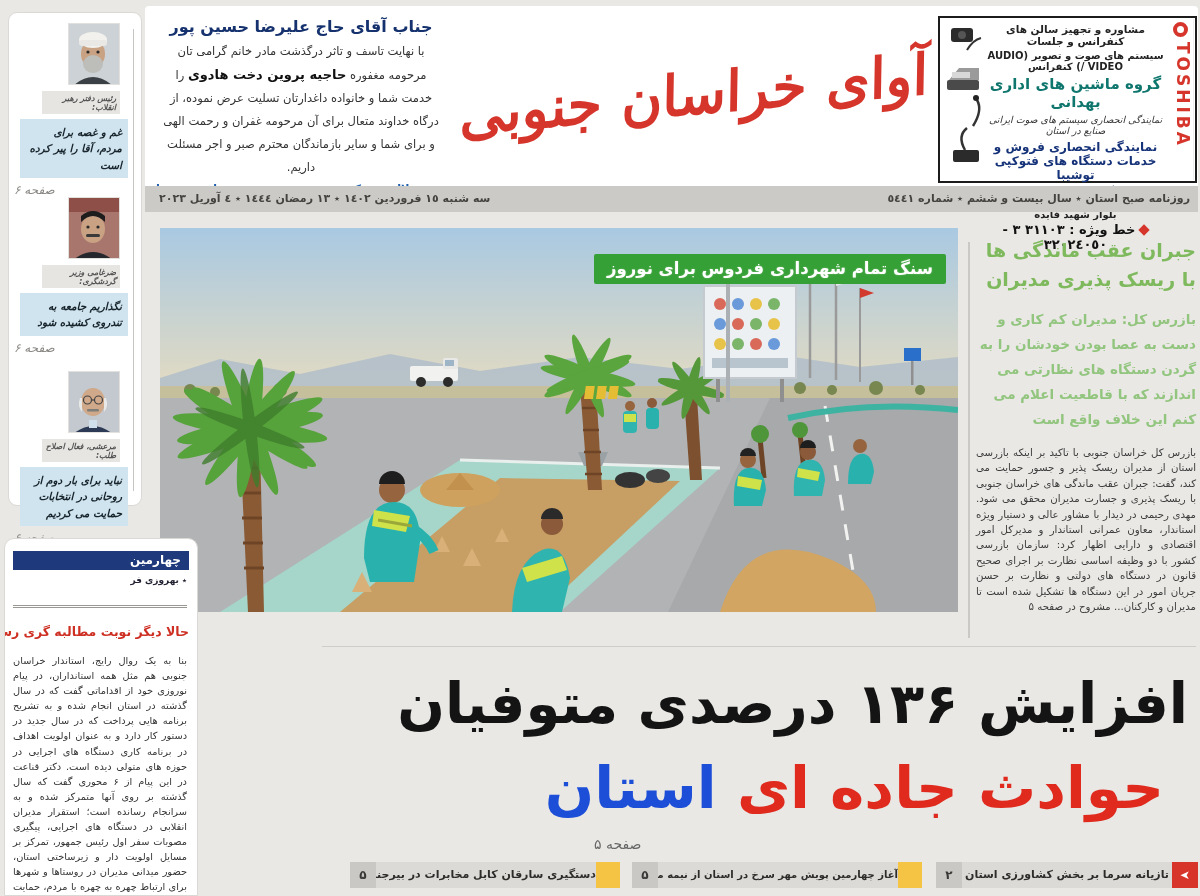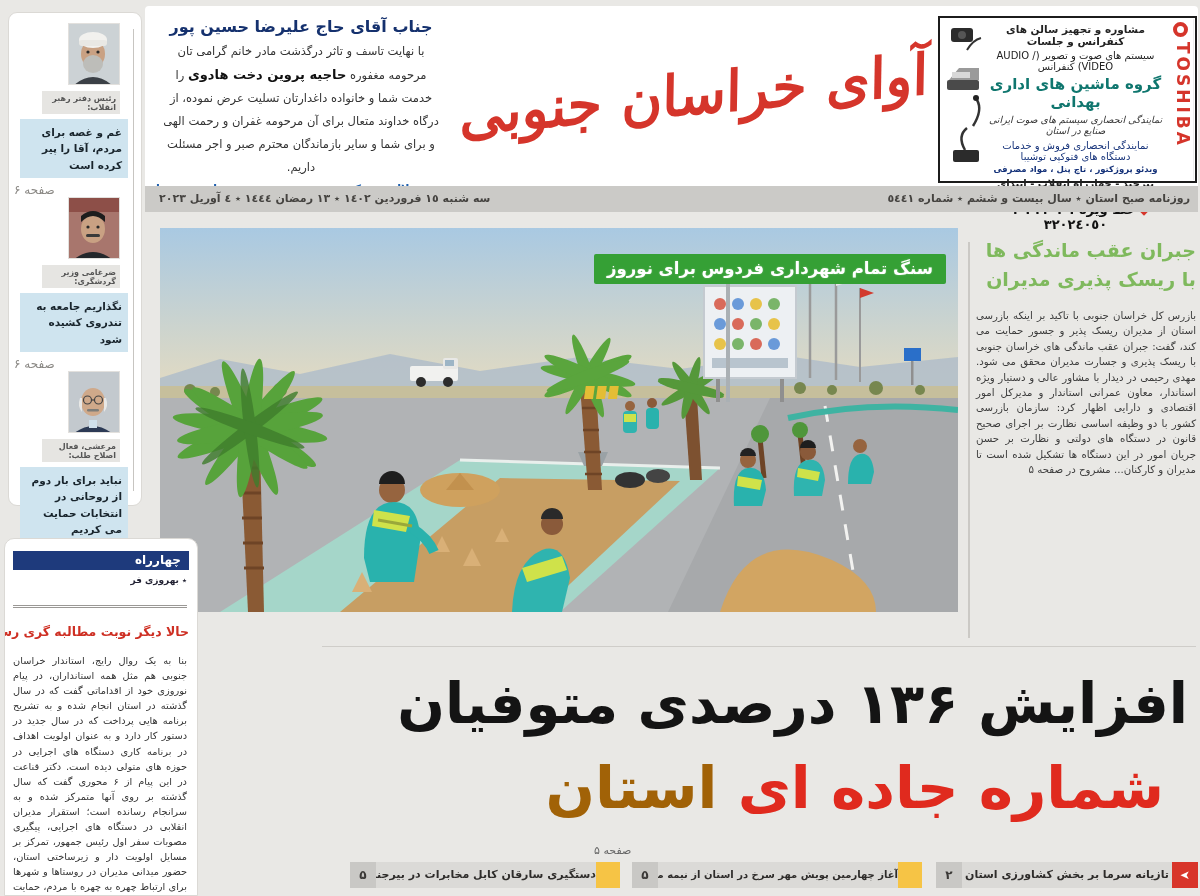--- a/index.html
+++ b/index.html
@@ -26,38 +26,38 @@
   }
 
   
   .ad-box { left:938px; top:16px; width:259px; height:167px; background:#fff; border:2px solid #1c1c1c; }
   .toshiba-strip { position:absolute; right:1px; top:1px; bottom:1px; width:26px; border-right:1px solid #eee; text-align:center; }
   .toshiba-ring { display:inline-block; width:15px; height:15px; border:4px solid #d5352b; border-radius:50%; margin-top:3px; }
   .toshiba-text { writing-mode:vertical-rl; text-orientation:mixed; color:#d5352b; font-weight:bold; font-size:17px; letter-spacing:3px; margin-top:1px; font-family:"DejaVu Sans", sans-serif; }
   .ad-devices { position:absolute; left:3px; top:4px; width:44px; height:155px; }
   .ad-content { position:absolute; right:30px; left:46px; top:5px; bottom:3px; text-align:center; }
   .ad-l1 { font-size:10.5px; font-weight:bold; color:#222; }
-  .ad-l2 { font-size:10px; font-weight:normal; color:#222; margin-top:3px; }
+  .ad-l2 { font-size:10px; font-weight:bold; color:#222; margin-top:3px; }
   .ad-brand { font-size:15px; font-weight:bold; color:#0f766e; margin-top:3px; }
   .ad-tagline { font-family:"DejaVu Serif", serif; font-style:italic; font-size:9.5px; color:#333; margin-top:3px; }
-  .ad-l3 { font-size:10px; font-weight:normal; color:#16337a; margin-top:4px; }
+  .ad-l3 { font-size:12px; font-weight:bold; color:#16337a; margin-top:4px; }
   .ad-l4 { font-size:8.5px; font-weight:bold; color:#16337a; margin-top:2px; }
   .ad-address { font-size:10px; font-weight:bold; color:#222; margin-top:4px; }
   .ad-phone { font-size:13px; font-weight:bold; color:#111; margin-top:2px; }
   .phone-icon { display:inline-block; width:8px; height:8px; background:#d5352b; transform:rotate(45deg); margin-left:5px; }
 
   
   .date-strip { left:145px; top:186px; width:1053px; height:26px; background:#cbcac7; }
   .date-strip span { position:absolute; top:6px; font-size:11px; font-weight:bold; color:#454340; }
   .issue-info { right:8px; } .date-line { left:14px; }
 
   
   .sidebar { left:8px; top:12px; width:134px; height:494px; }
   .sidebar-rule { position:absolute; right:7px; top:16px; bottom:14px; width:1px; background:#c7c5c1; }
-  .sb-item { position:absolute; left:5px; right:13px; }
+  .sb-item { position:absolute; left:5px; right:13px;font-style:italic; }
   .sb-photo { position:absolute; right:8px; top:0; width:52px; height:62px; border:1px solid #e2e0dd; background:#cfd4d7; overflow:hidden; }
   .sb-kicker { margin:68px 8px 0 28px; background:#e6e5e2; font-size:8px; font-weight:bold; color:#555; text-align:right; padding:3px 4px 2px 2px; }
   .sb-headline { margin:5px 0 0 6px; background:#cfe4ef; font-size:10.5px; line-height:1.55; font-weight:bold; color:#18242c; text-align:right; padding:5px 6px; }
   .sb-pageref { margin:5px 2px 0 0; font-size:12px; color:#8a8884; text-align:left; }
 
   
   .editorial { left:4px; top:538px; width:194px; height:358px; border-radius:10px 10px 0 0; overflow:hidden; }
   .ed-bar { margin:12px 8px 0 8px; height:19px; background:#1e3a7c; color:#fff; font-size:12px; font-weight:bold; text-align:right; padding:2px 8px 0 0; }
   .ed-byline { font-size:9px; font-weight:bold; color:#223; text-align:right; margin:5px 10px 0 8px; padding-bottom:20px; border-bottom:3px double #9a9895; }
   .ed-headline { color:#ce2f23; font-size:12.5px; font-weight:bold; text-align:right; margin:16px 8px 0 4px; white-space:nowrap; letter-spacing:-0.4px; }
@@ -74,22 +74,22 @@
   .lead { left:976px; top:236px; width:220px; height:408px; }
   .lead-headline { font-size:19px; line-height:1.55; font-weight:bold; color:#7fb95d; text-align:right; }
   .lead-subhead { margin-top:12px; font-size:13.5px; line-height:25px; font-weight:bold; color:#92c57e; text-align:right; }
   .lead-body { margin-top:13px; font-size:10.2px; line-height:15.4px; text-align:justify; color:#3c3c3c; }
 
   
   .headline-rule { left:322px; top:646px; width:874px; height:1px; background:#cfcdc9; }
   .main-headline { left:320px; top:648px; width:878px; height:212px; text-align:right; }
   .mh-line1 { font-size:56px; font-weight:bold; color:#141414; letter-spacing:-1px; padding:16px 10px 0 0; line-height:80px; white-space:nowrap; }
   .mh-line2 { font-size:58px; font-weight:bold; padding:2px 34px 0 0; line-height:84px; white-space:nowrap; }
-  .mh-red { color:#e02a1e; } .mh-black { color:#a16207; }
-  .mh-pageref { position:absolute; left:274px; top:196px; font-size:11px; color:#666; }
+  .mh-red { color:#e02a1e; } .mh-black { color:#1d4ed8; }
+  .mh-pageref { position:absolute; left:274px; top:188px; font-size:14px; color:#666; }
 
   
   .strip-piece { position:absolute; top:862px; height:26px; line-height:26px; text-align:center; }
   .strip-bar { background:#dbdad7; font-size:11px; font-weight:bold; color:#2e2c2a; overflow:hidden; white-space:nowrap; }
   .strip-bar.small { font-size:10px; }
   .strip-num { background:#c9c8c5; font-size:12px; font-weight:bold; color:#3a3836; }
   .strip-yellow { background:#f6c445; }
   .strip-badge { background:#d8352a; color:#fff; font-size:12px; }
   .strip-badge span { display:inline-block; transform:scaleX(-1); }
 </style>
@@ -392,35 +392,36 @@
   <div class="photo-caption">سنگ تمام شهرداری فردوس برای نوروز</div>
 </div>
 
 <div class="abs col-sep"></div>
 
 <div class="abs lead">
   <div class="lead-headline">
     <div>جبران عقب ماندگی ها</div>
     <div>با ریسک پذیری مدیران</div>
   </div>
+  <div class="lead-subhead">بازرس کل: مدیران کم کاری و دست به عصا بودن خودشان را به گردن دستگاه های نظارتی می اندازند که با قاطعیت اعلام می کنم این خلاف واقع است</div>
   <div class="lead-body">بازرس کل خراسان جنوبی با تاکید بر اینکه بازرسی استان از مدیران ریسک پذیر و جسور حمایت می کند، گفت: جبران عقب ماندگی های خراسان جنوبی با ریسک پذیری و جسارت مدیران محقق می شود. مهدی رحیمی در دیدار با مشاور عالی و دستیار ویژه استاندار، معاون عمرانی استاندار و مدیرکل امور اقتصادی و دارایی اظهار کرد: سازمان بازرسی کشور با دو وظیفه اساسی نظارت بر اجرای صحیح قانون در دستگاه های دولتی و نظارت بر حسن جریان امور در این دستگاه ها تشکیل شده است تا مدیران و کارکنان... مشروح در صفحه ۵</div>
 </div>
 
 <div class="abs panel editorial">
-  <div class="ed-bar">چهارراه</div>
+  <div class="ed-bar">چهارمین</div>
   <div class="ed-byline">٭ بهروزی فر</div>
   <div class="ed-headline">حالا دیگر نوبت مطالبه گری رسانه هاست</div>
   <div class="ed-body">بنا به یک روال رایج، استاندار خراسان جنوبی هم مثل همه استانداران، در پیام نوروزی خود از اقداماتی گفت که در سال گذشته در استان انجام شده و به تشریح برنامه هایی پرداخت که در سال جدید در دستور کار دارد و به عنوان اولویت اهداف در برنامه کاری دستگاه های اجرایی در حوزه های متولی دیده است. دکتر قناعت در این پیام از ۶ محوری گفت که سال گذشته بر روی آنها متمرکز شده و به سرانجام رسانده است؛ استقرار مدیران انقلابی در دستگاه های اجرایی، پیگیری مصوبات سفر اول رئیس جمهور، تمرکز بر مسایل اولویت دار و زیرساختی استان، حضور میدانی مدیران در روستاها و شهرها برای ارتباط چهره به چهره با مردم، حمایت از واحدهای تولیدی و اشتغالزا و در نهایت استفاده از ظرفیت های بسیج سازندگی به ویژه موضوع آبرسانی به روستاهای دوردست در مناطق محروم و دورافتاده استان. توضیحات استاندار در خصوص تک تک این مواضع و محورها هم قابل تأمل بود؛ اینکه در بحث استقرار مدیران انقلابی در دستگاه های اجرایی، خراسان جنوبی رتبه دوم را در بین دیگر استان ... ادامه در صفحه ۲</div>
 </div>
 
 <div class="abs headline-rule"></div>
 <div class="abs main-headline">
   <div class="mh-line1">افزایش ۱۳۶ درصدی متوفیان</div>
   <div class="mh-line2">
-    <span class="mh-red">شماره جاده ای</span>
+    <span class="mh-red">حوادث جاده ای</span>
     <span class="mh-black">استان</span>
   </div>
   <div class="mh-pageref">صفحه ۵</div>
 </div>
 
 <div class="strip-piece strip-badge" style="left:1172px; width:26px;"><span>➤</span></div>
 <div class="strip-piece strip-bar" style="left:962px; width:210px;">تازیانه سرما بر بخش کشاورزی استان</div>
 <div class="strip-piece strip-num" style="left:936px; width:26px;">۲</div>
 
 <div class="strip-piece strip-yellow" style="left:898px; width:24px;"></div>

